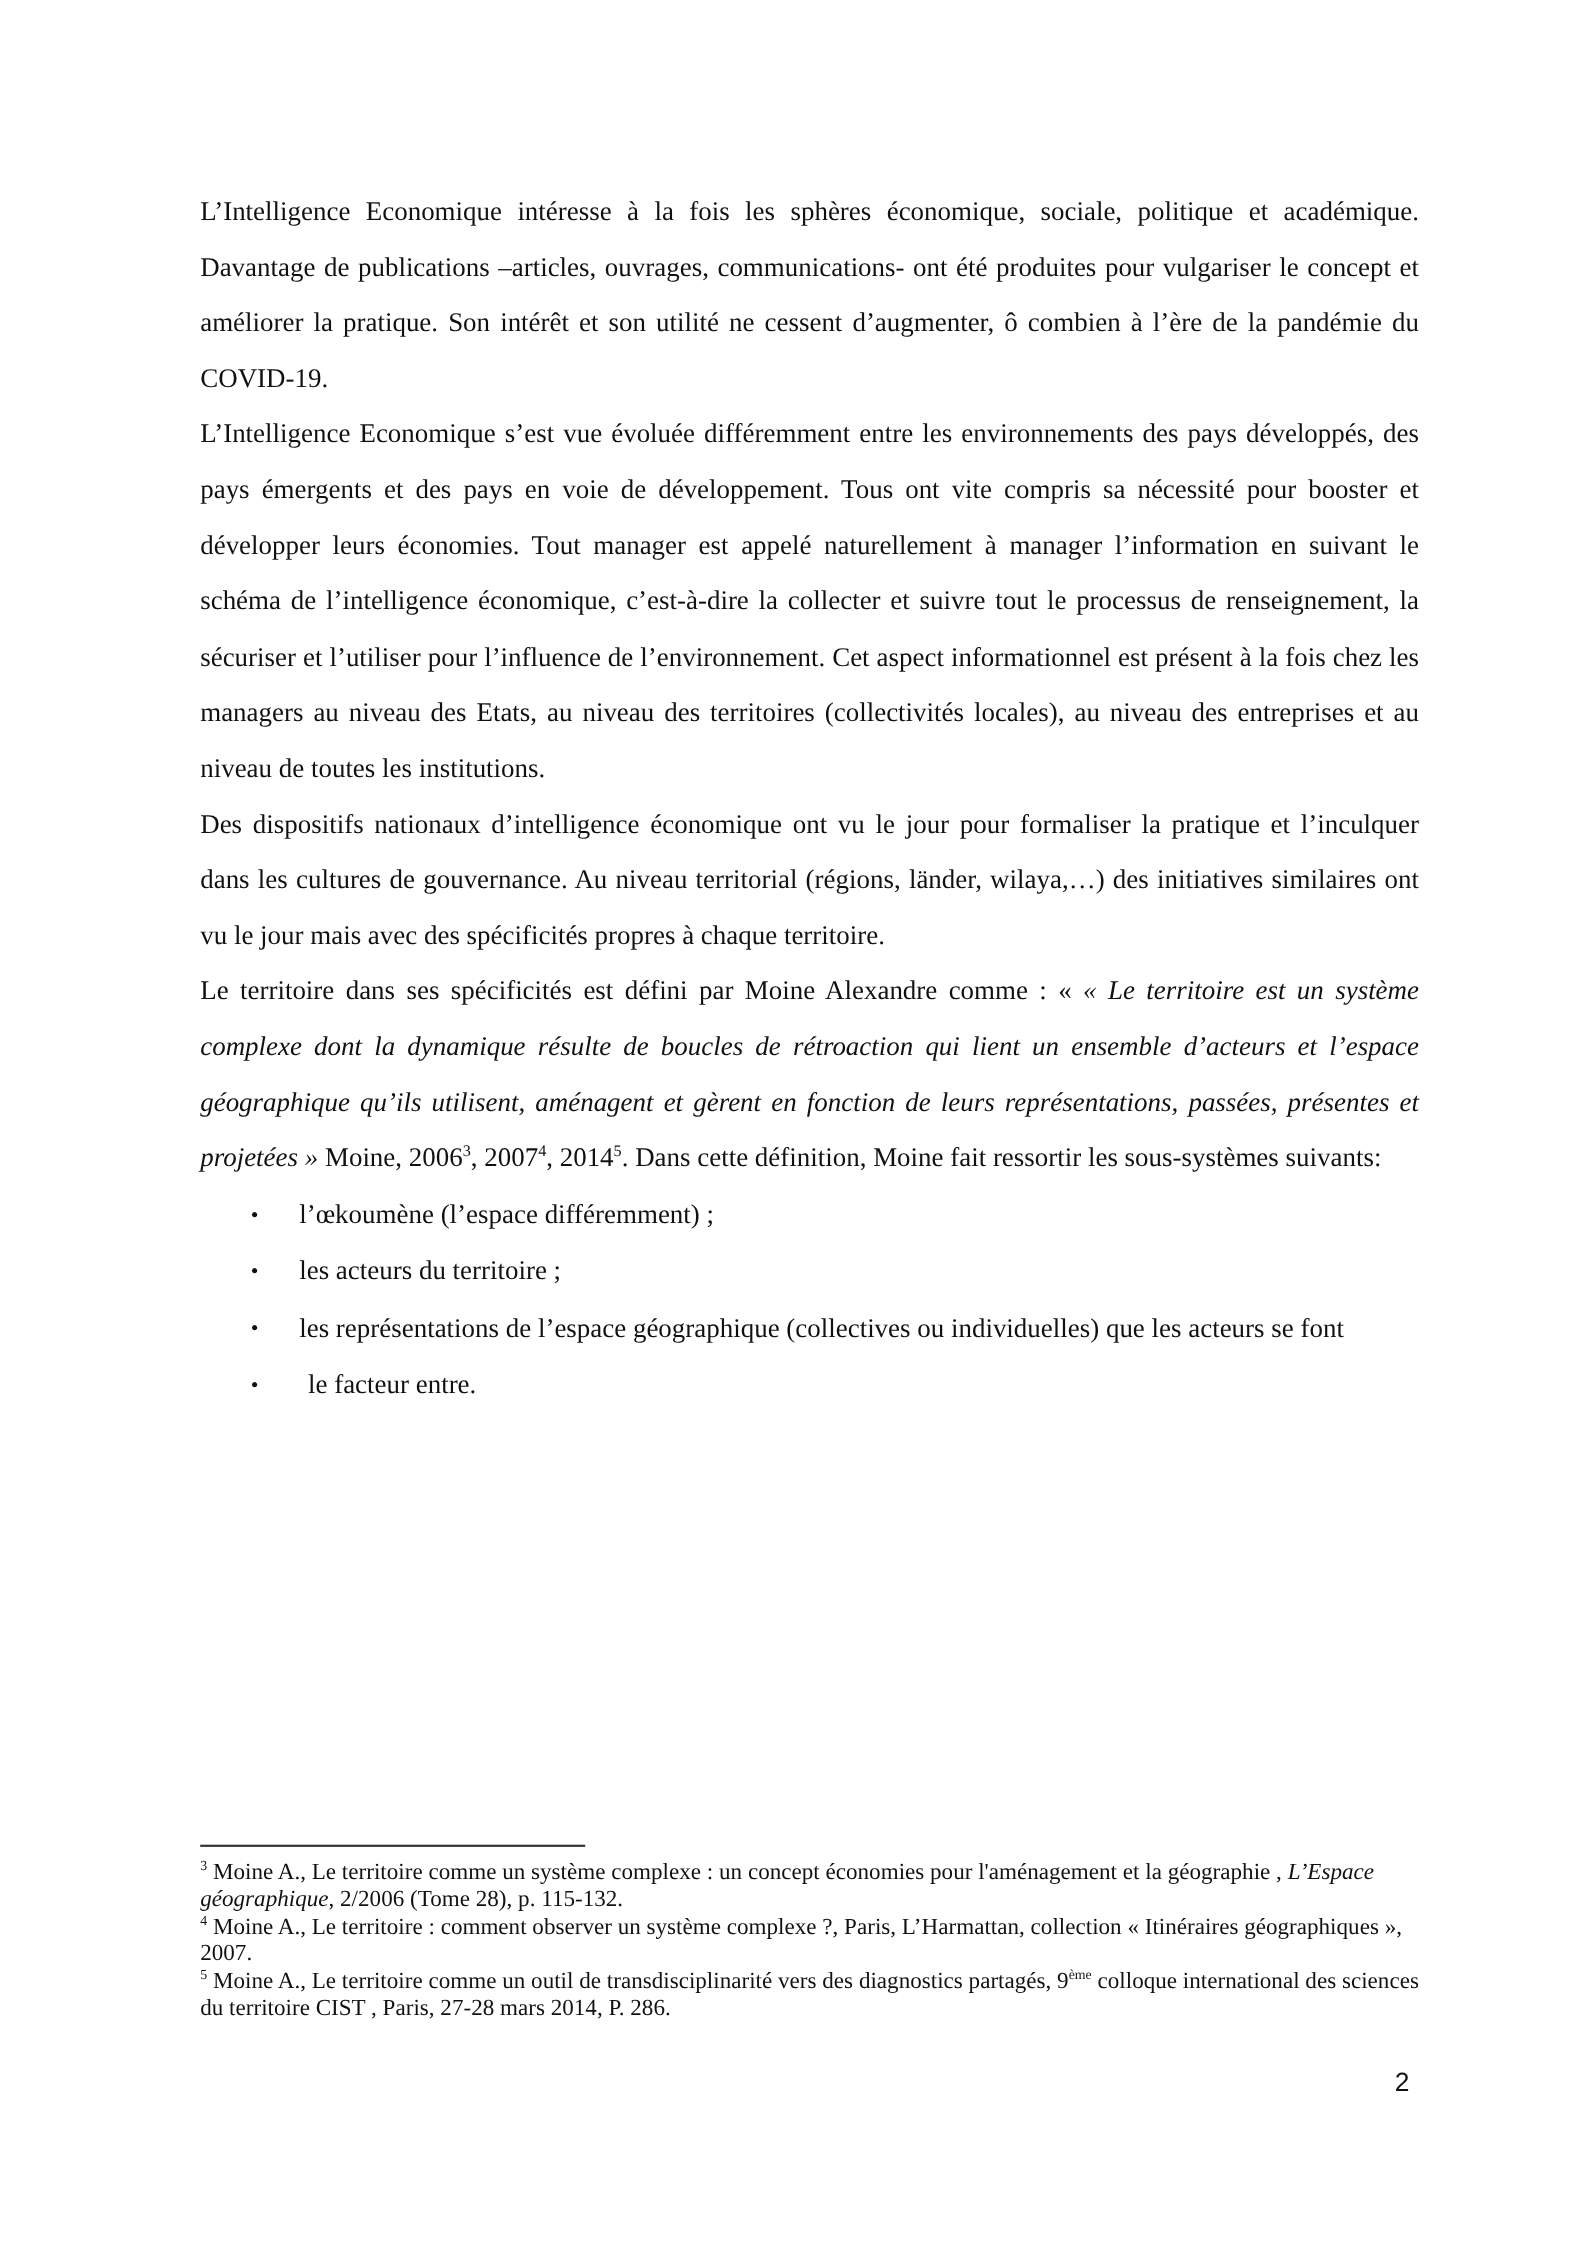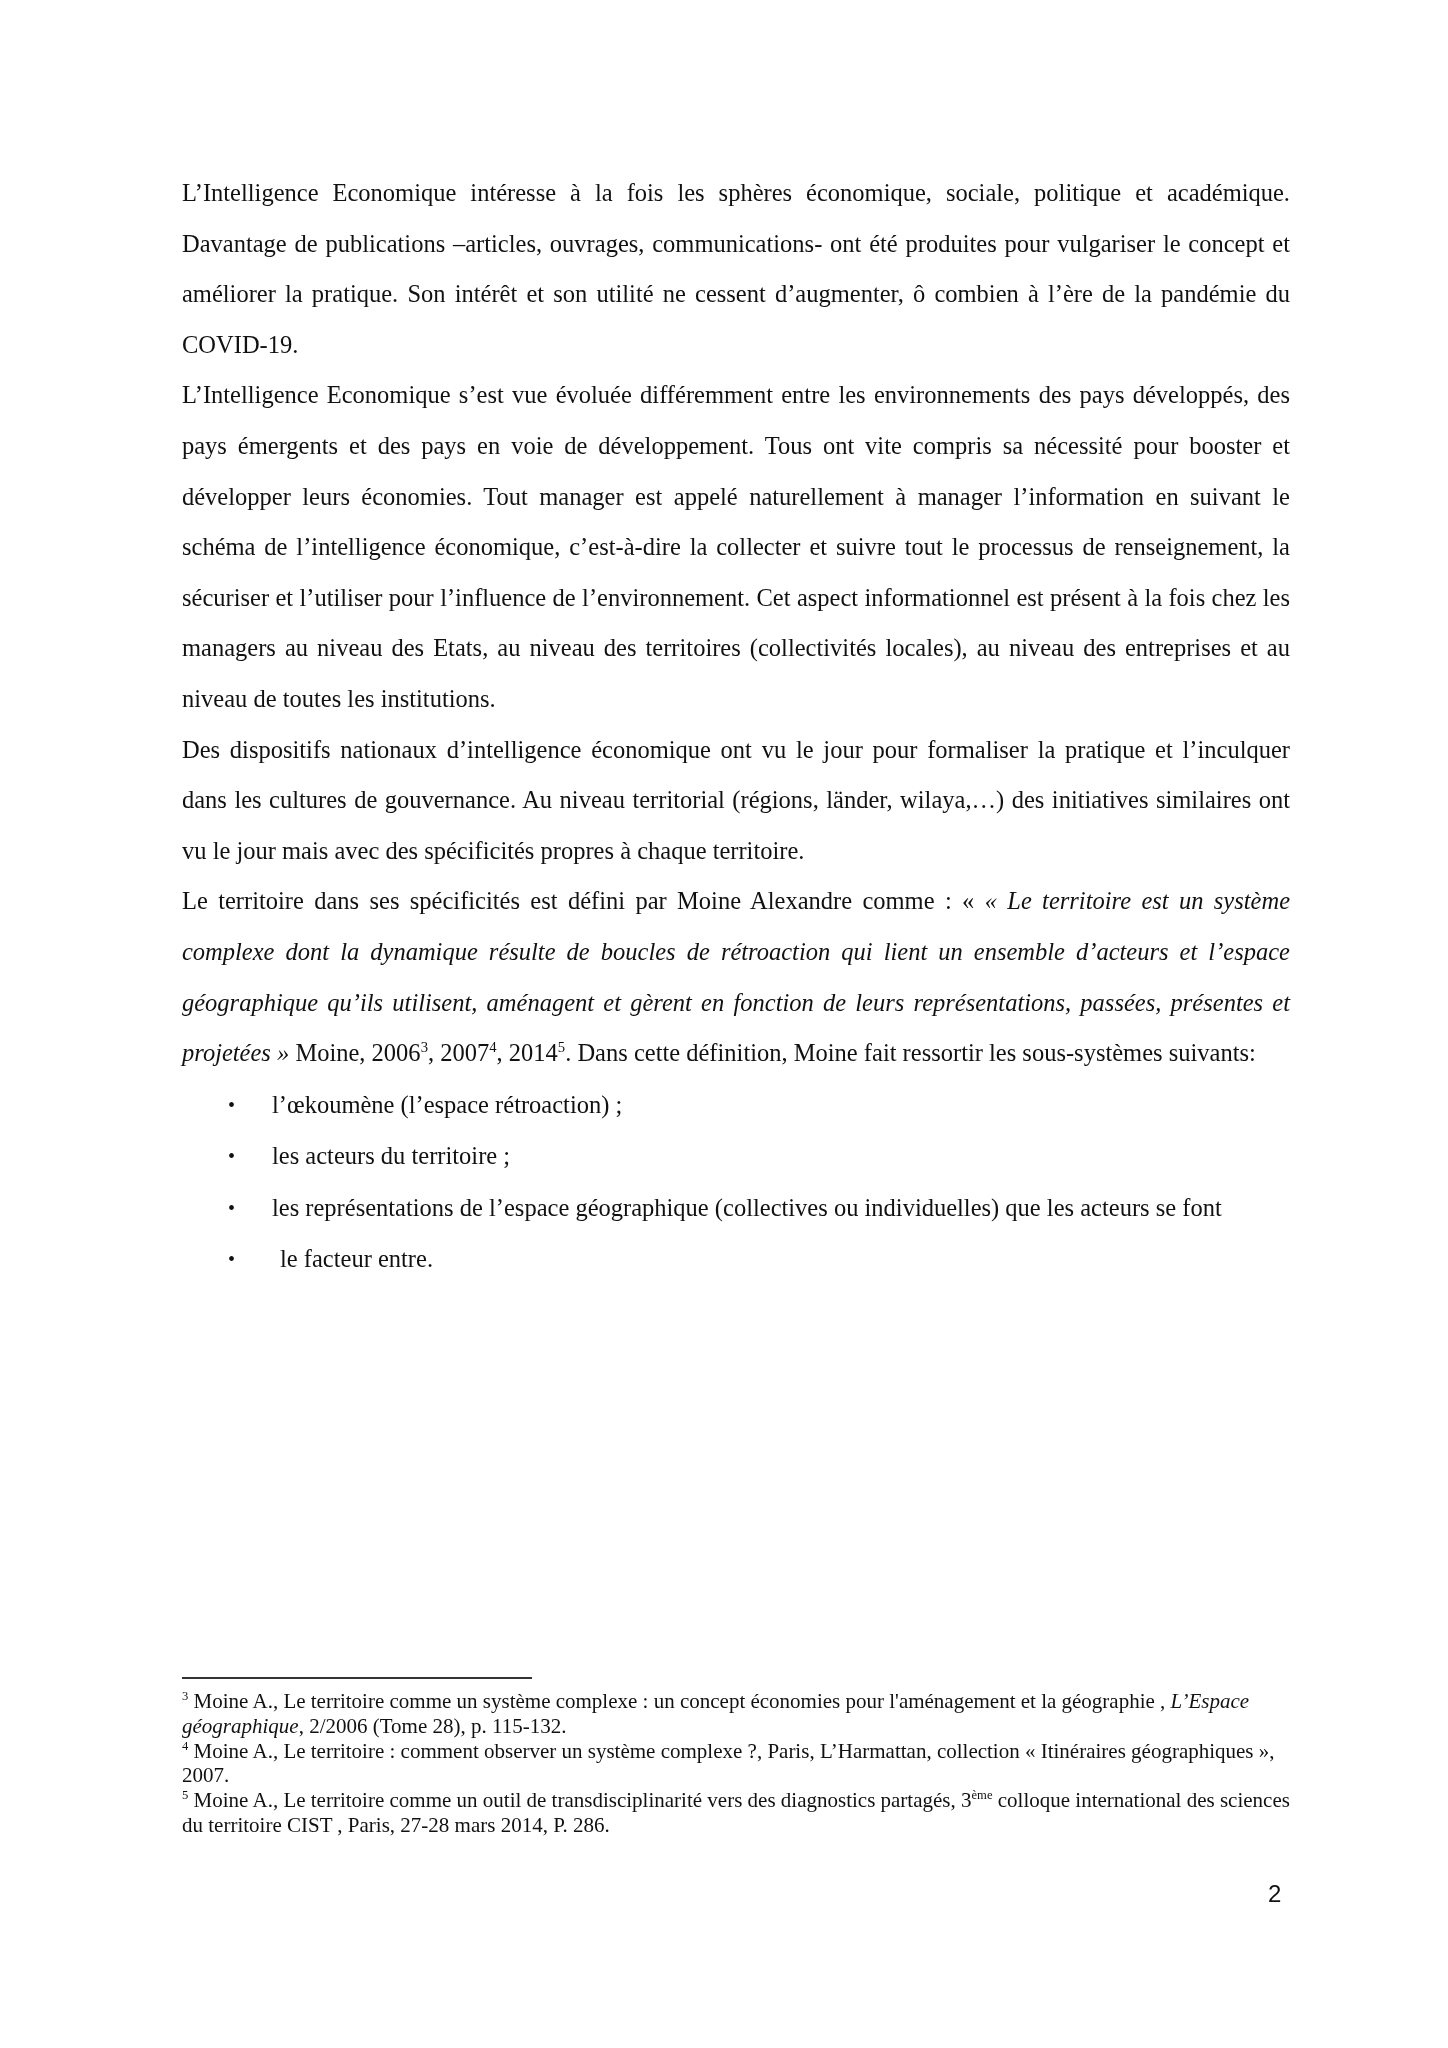--- a/index.html
+++ b/index.html
@@ -92,30 +92,30 @@
 
 <div class="page">
 
   <div class="body-text">
     <p>L’Intelligence Economique intéresse à la fois les sphères économique, sociale, politique et académique. Davantage de publications –articles, ouvrages, communications- ont été produites pour vulgariser le concept et améliorer la pratique. Son intérêt et son utilité ne cessent d’augmenter, ô combien à l’ère de la pandémie du COVID-19.</p>
     <p>L’Intelligence Economique s’est vue évoluée différemment entre les environnements des pays développés, des pays émergents et des pays en voie de développement. Tous ont vite compris sa nécessité pour booster et développer leurs économies. Tout manager est appelé naturellement à manager l’information en suivant le schéma de l’intelligence économique, c’est-à-dire la collecter et suivre tout le processus de renseignement, la sécuriser et l’utiliser pour l’influence de l’environnement. Cet aspect informationnel est présent à la fois chez les managers au niveau des Etats, au niveau des territoires (collectivités locales), au niveau des entreprises et au niveau de toutes les institutions.</p>
     <p>Des dispositifs nationaux d’intelligence économique ont vu le jour pour formaliser la pratique et l’inculquer dans les cultures de gouvernance. Au niveau territorial (régions, länder, wilaya,…) des initiatives similaires ont vu le jour mais avec des spécificités propres à chaque territoire.</p>
     <p><span>Le territoire dans ses spécificités est défini par Moine Alexandre comme : « </span><i>« Le territoire est un système complexe dont la dynamique résulte de boucles de rétroaction qui lient un ensemble d’acteurs et l’espace géographique qu’ils utilisent, aménagent et gèrent en fonction de leurs représentations, passées, présentes et projetées »</i><span> Moine, 2006</span><sup>3</sup><span>, 2007</span><sup>4</sup><span>, 2014</span><sup>5</sup><span>. Dans cette définition, Moine fait ressortir les sous-systèmes suivants:</span></p>
 
     <ul class="bullets">
-      <li><span class="bullet">•</span><span>l’œkoumène (l’espace rétroaction) ;</span></li>
+      <li><span class="bullet">•</span><span>l’œkoumène (l’espace différemment) ;</span></li>
       <li><span class="bullet">•</span><span>les acteurs du territoire ;</span></li>
       <li><span class="bullet">•</span><span>les représentations de l’espace géographique (collectives ou individuelles) que les acteurs se font</span></li>
       <li><span class="bullet">•</span><span class="last-item-text">le facteur entre.</span></li>
     </ul>
 
   </div>
 
   <div class="footnote-rule"></div>
 
   <div class="footnotes">
     <p><sup>3</sup><span> Moine A.,  Le territoire comme un système complexe : un concept économies pour l'aménagement et la géographie , </span><i>L’Espace géographique</i><span>, 2/2006 (Tome 28), p. 115-132.</span></p>
     <p><sup>4</sup><span> Moine A., Le territoire : comment observer un système complexe ?, Paris, L’Harmattan, collection « Itinéraires géographiques », 2007.</span></p>
-    <p><sup>5</sup><span> Moine A., Le territoire comme un outil de transdisciplinarité vers des diagnostics partagés, 3</span><sup>ème</sup><span> colloque international des sciences du territoire CIST  , Paris, 27-28 mars 2014, P. 286.</span></p>
+    <p><sup>5</sup><span> Moine A., Le territoire comme un outil de transdisciplinarité vers des diagnostics partagés, 9</span><sup>ème</sup><span> colloque international des sciences du territoire CIST  , Paris, 27-28 mars 2014, P. 286.</span></p>
   </div>
 
   <div class="page-number">2</div>
 </div>
 
 </body></html>

